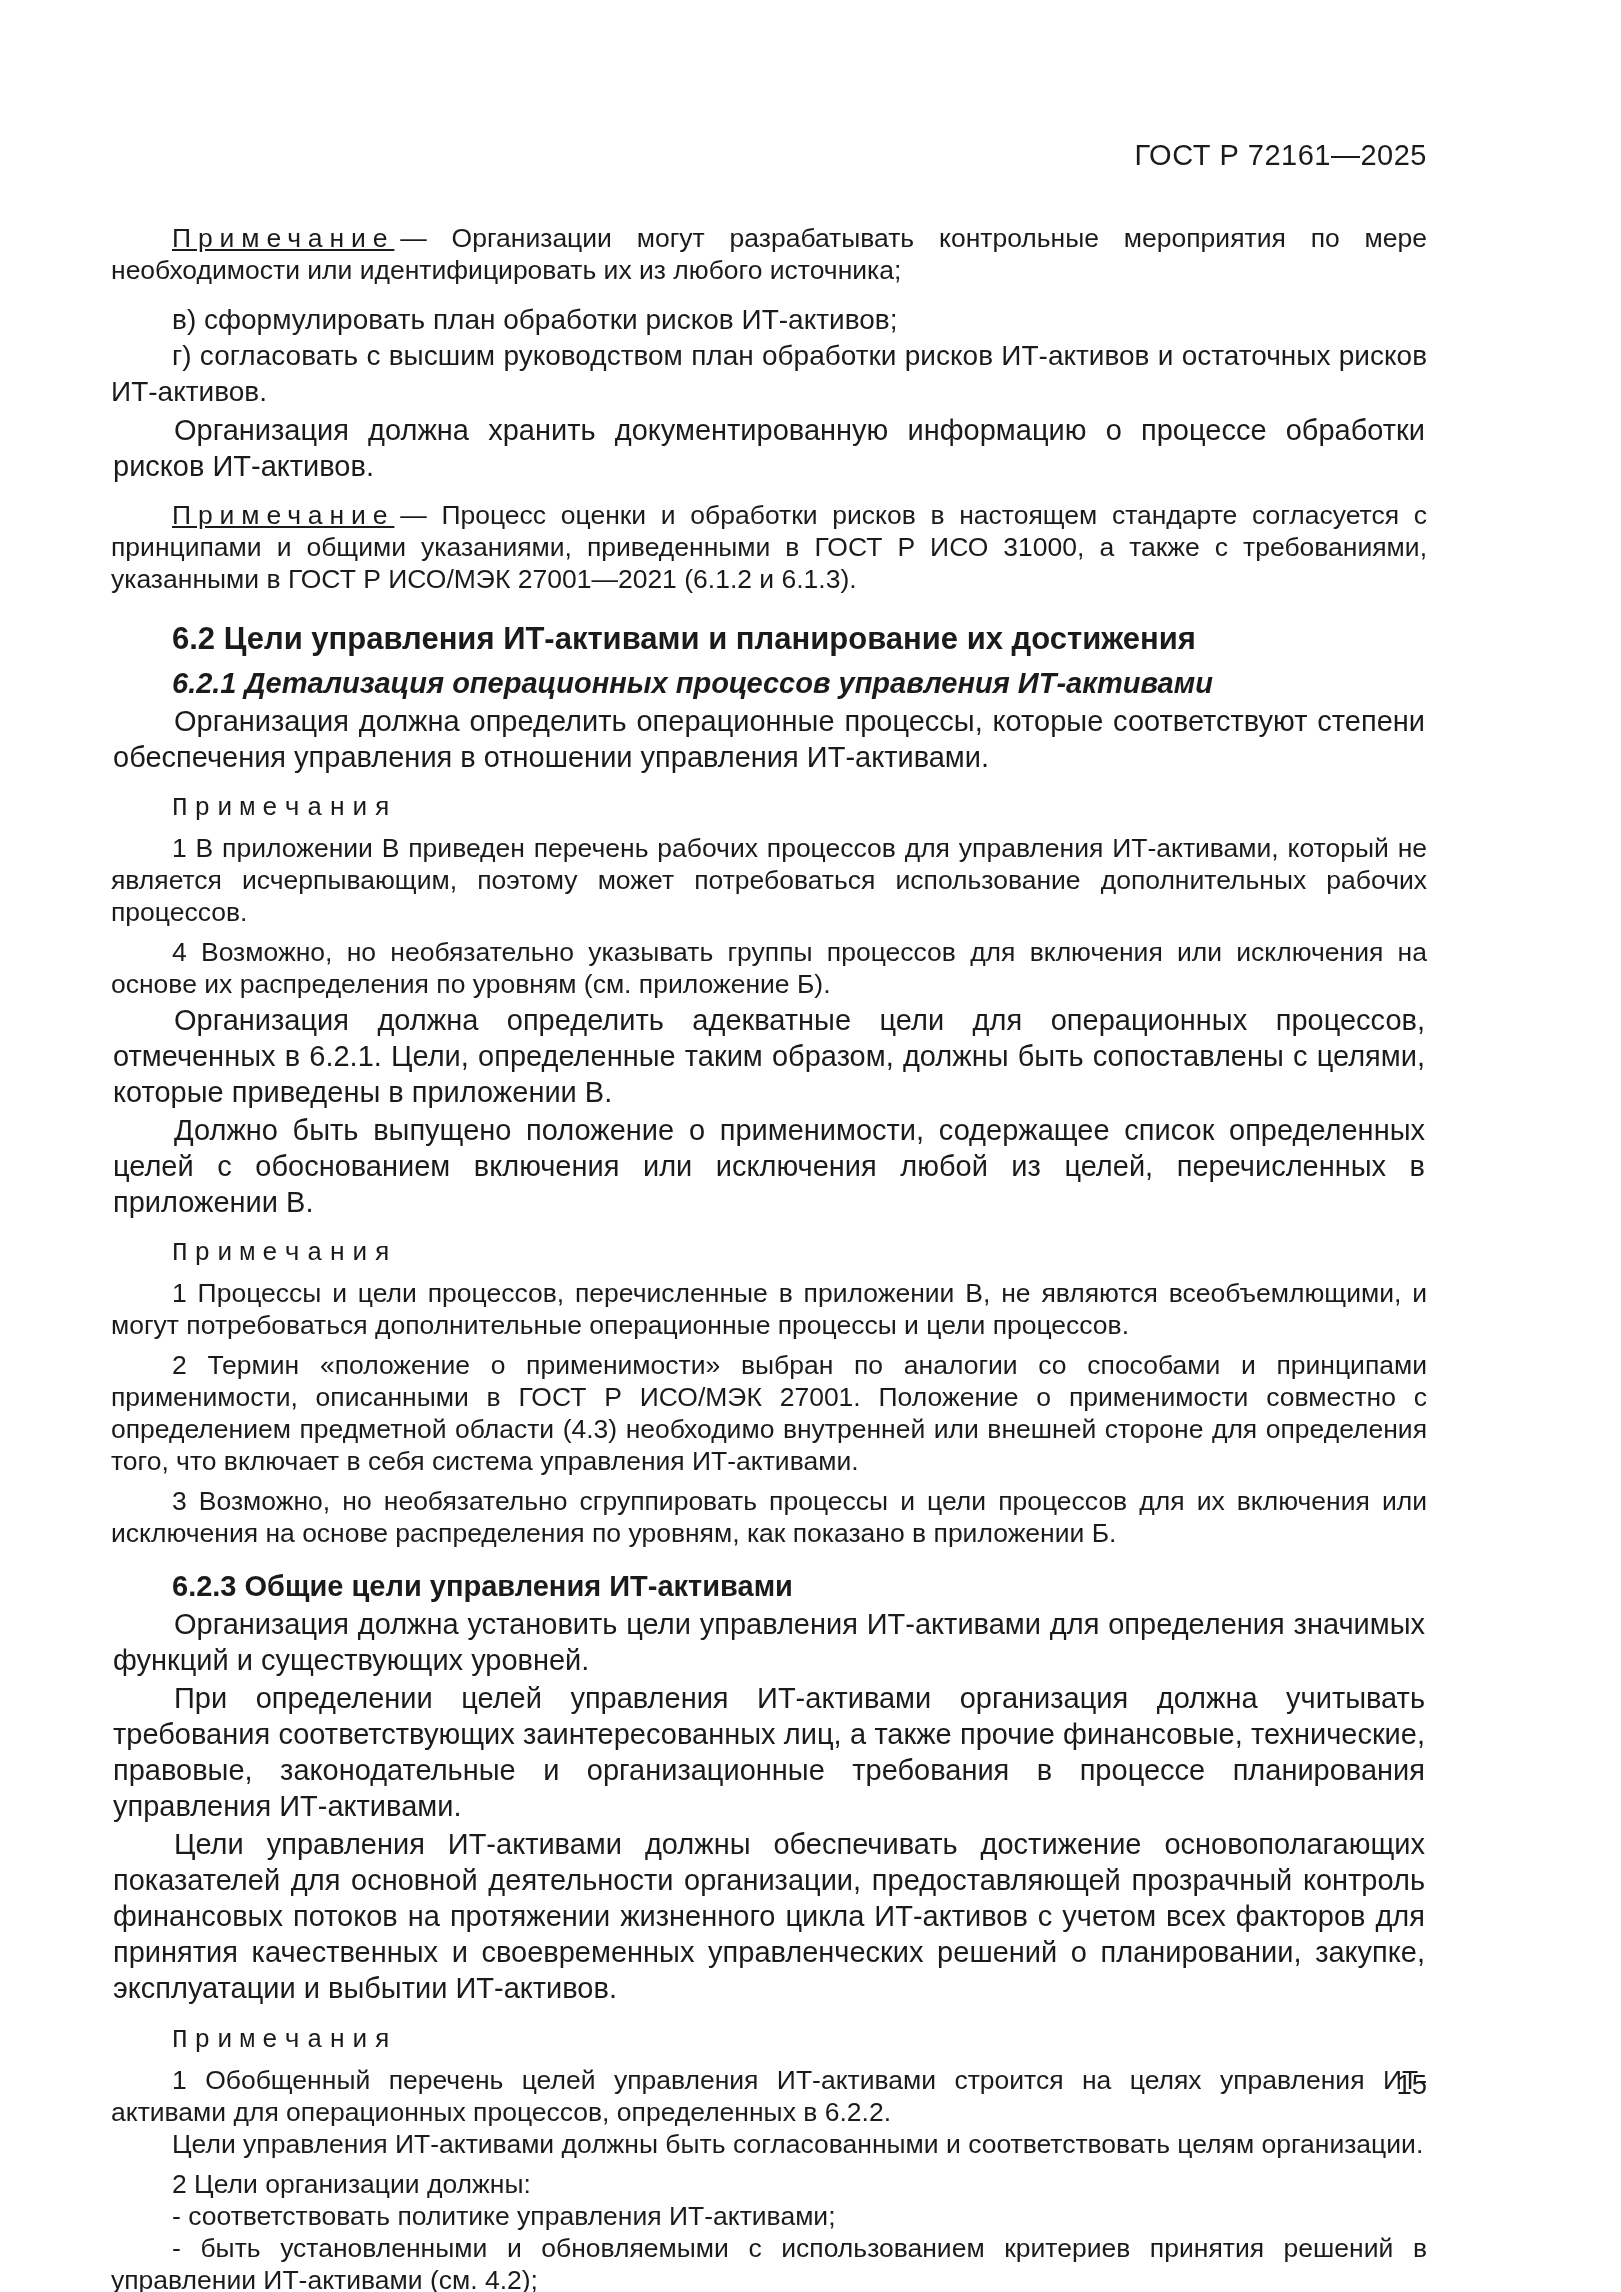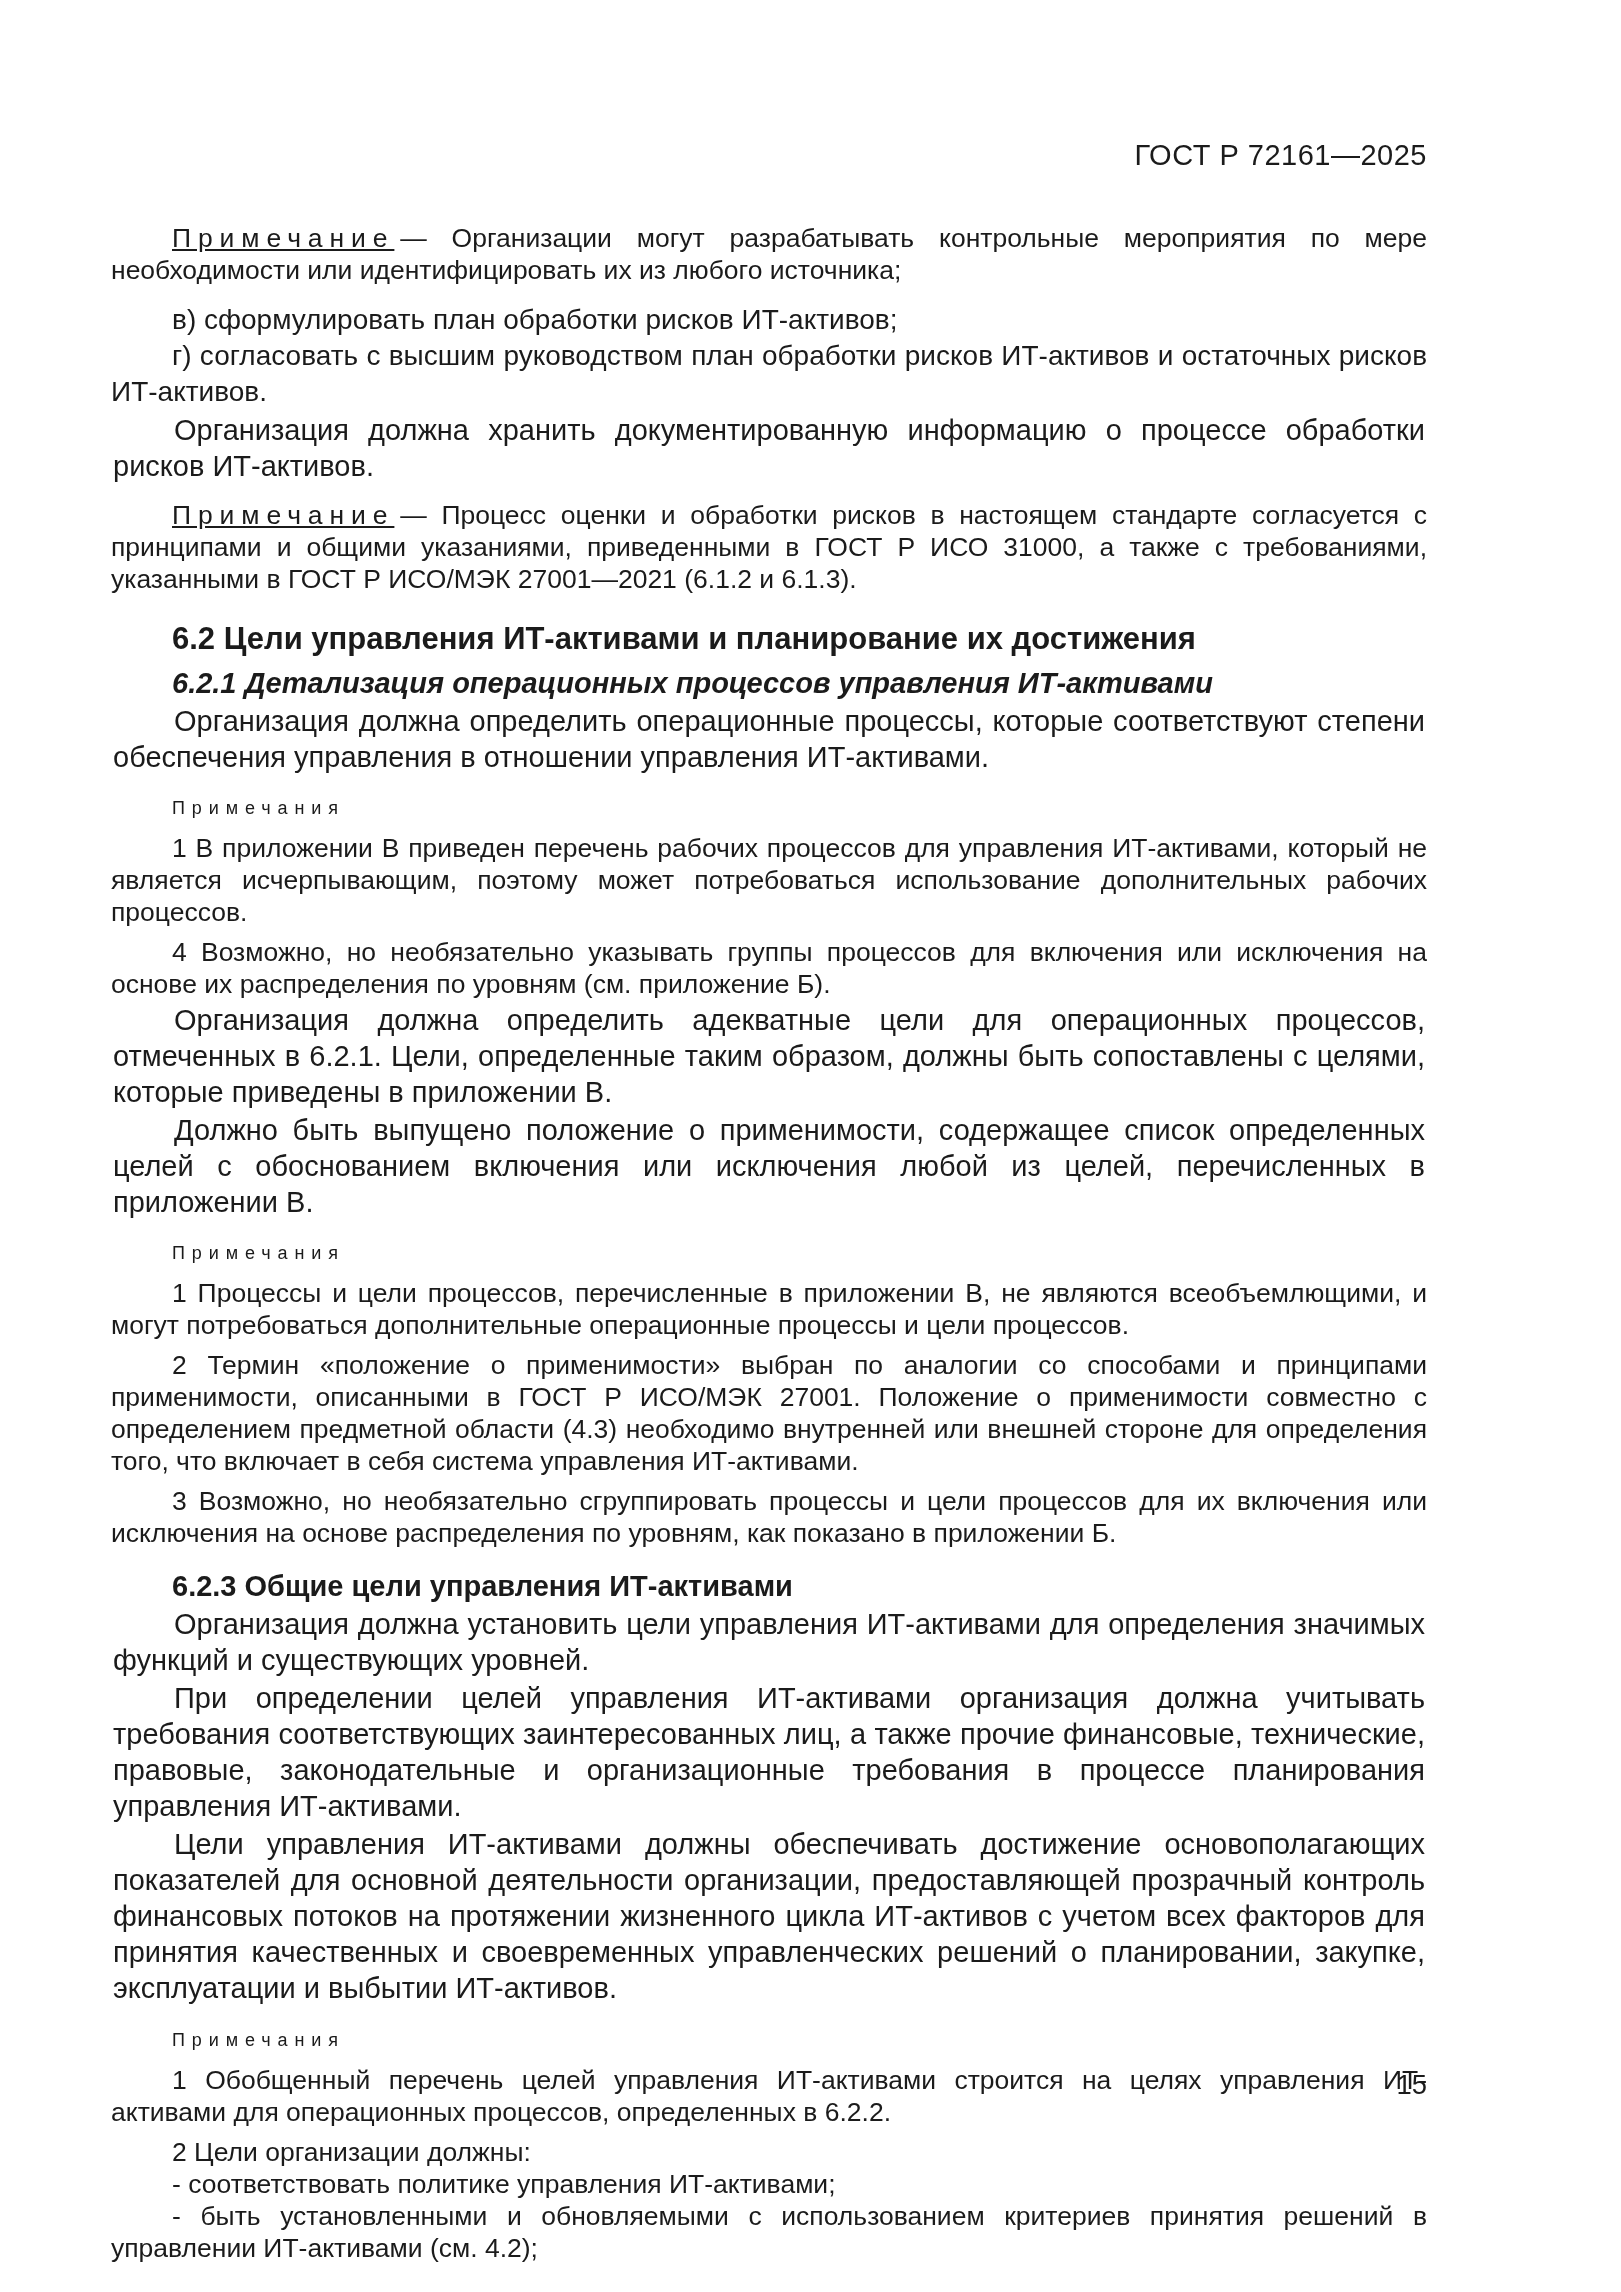--- a/index.html
+++ b/index.html
@@ -43,25 +43,26 @@
   .note {
     font-size: 26.5px;
     line-height: 32px;
     text-align: justify;
     text-indent: 61px;
     margin: 15.7px 0;
   }
   .note-label { letter-spacing: 6.9px; text-decoration: underline; }
   .note-text { margin-left: 5.9px; }
   .notes-head {
-    font-size: 18px;
+    font-size: 26px;
     line-height: 32px;
     text-indent: 61px;
     margin: 17.6px 0 2px 0;
     letter-spacing: 6.9px;
+    font-family: Liberation Mono, monospace;
   }
   .note-item {
     font-size: 26.5px;
     line-height: 32px;
     text-align: justify;
     text-indent: 61px;
     margin: 7.8px 0 0 0;
   }
   .note-item-cont {
     font-size: 26.5px;
@@ -126,20 +127,21 @@
   <p class="note-item">2  Термин «положение о применимости» выбран по аналогии со способами и принципами применимости, описанными в ГОСТ Р ИСО/МЭК 27001. Положение о применимости совместно с определением предметной области (4.3) необходимо внутренней или внешней стороне для определения того, что включает в себя система управления ИТ-активами.</p>
   <p class="note-item">3  Возможно, но необязательно сгруппировать процессы и цели процессов для их включения или исключения на основе распределения по уровням, как показано в приложении Б.</p>
 
   <p class="h3">6.2.3  Общие цели управления ИТ-активами</p>
   <p class="para">Организация должна установить цели управления ИТ-активами для определения значимых функций и существующих уровней.</p>
   <p class="para">При определении целей управления ИТ-активами организация должна учитывать требования соответствующих заинтересованных лиц, а также прочие финансовые, технические, правовые, законодательные и организационные требования в процессе планирования управления ИТ-активами.</p>
   <p class="para">Цели управления ИТ-активами должны обеспечивать достижение основополагающих показателей для основной деятельности организации, предоставляющей прозрачный контроль финансовых потоков на протяжении жизненного цикла ИТ-активов с учетом всех факторов для принятия качественных и своевременных управленческих решений о планировании, закупке, эксплуатации и выбытии ИТ-активов.</p>
 
   <p class="notes-head">Примечания</p>
   <p class="note-item">1  Обобщенный перечень целей управления ИТ-активами строится на целях управления ИТ-активами для операционных процессов, определенных в 6.2.2.</p>
+  <p class="note-item-cont">Цели управления ИТ-активами должны быть согласованными и соответствовать целям организации.</p>
   <p class="note-item">2  Цели организации должны:</p>
   <p class="note-item-cont">-  соответствовать политике управления ИТ-активами;</p>
   <p class="note-item-cont">-  быть установленными и обновляемыми с использованием критериев принятия решений в управлении ИТ-активами (см. 4.2);</p>
 
 </div>
 
 <div class="page-number">15</div>
 
 
 </body></html>

